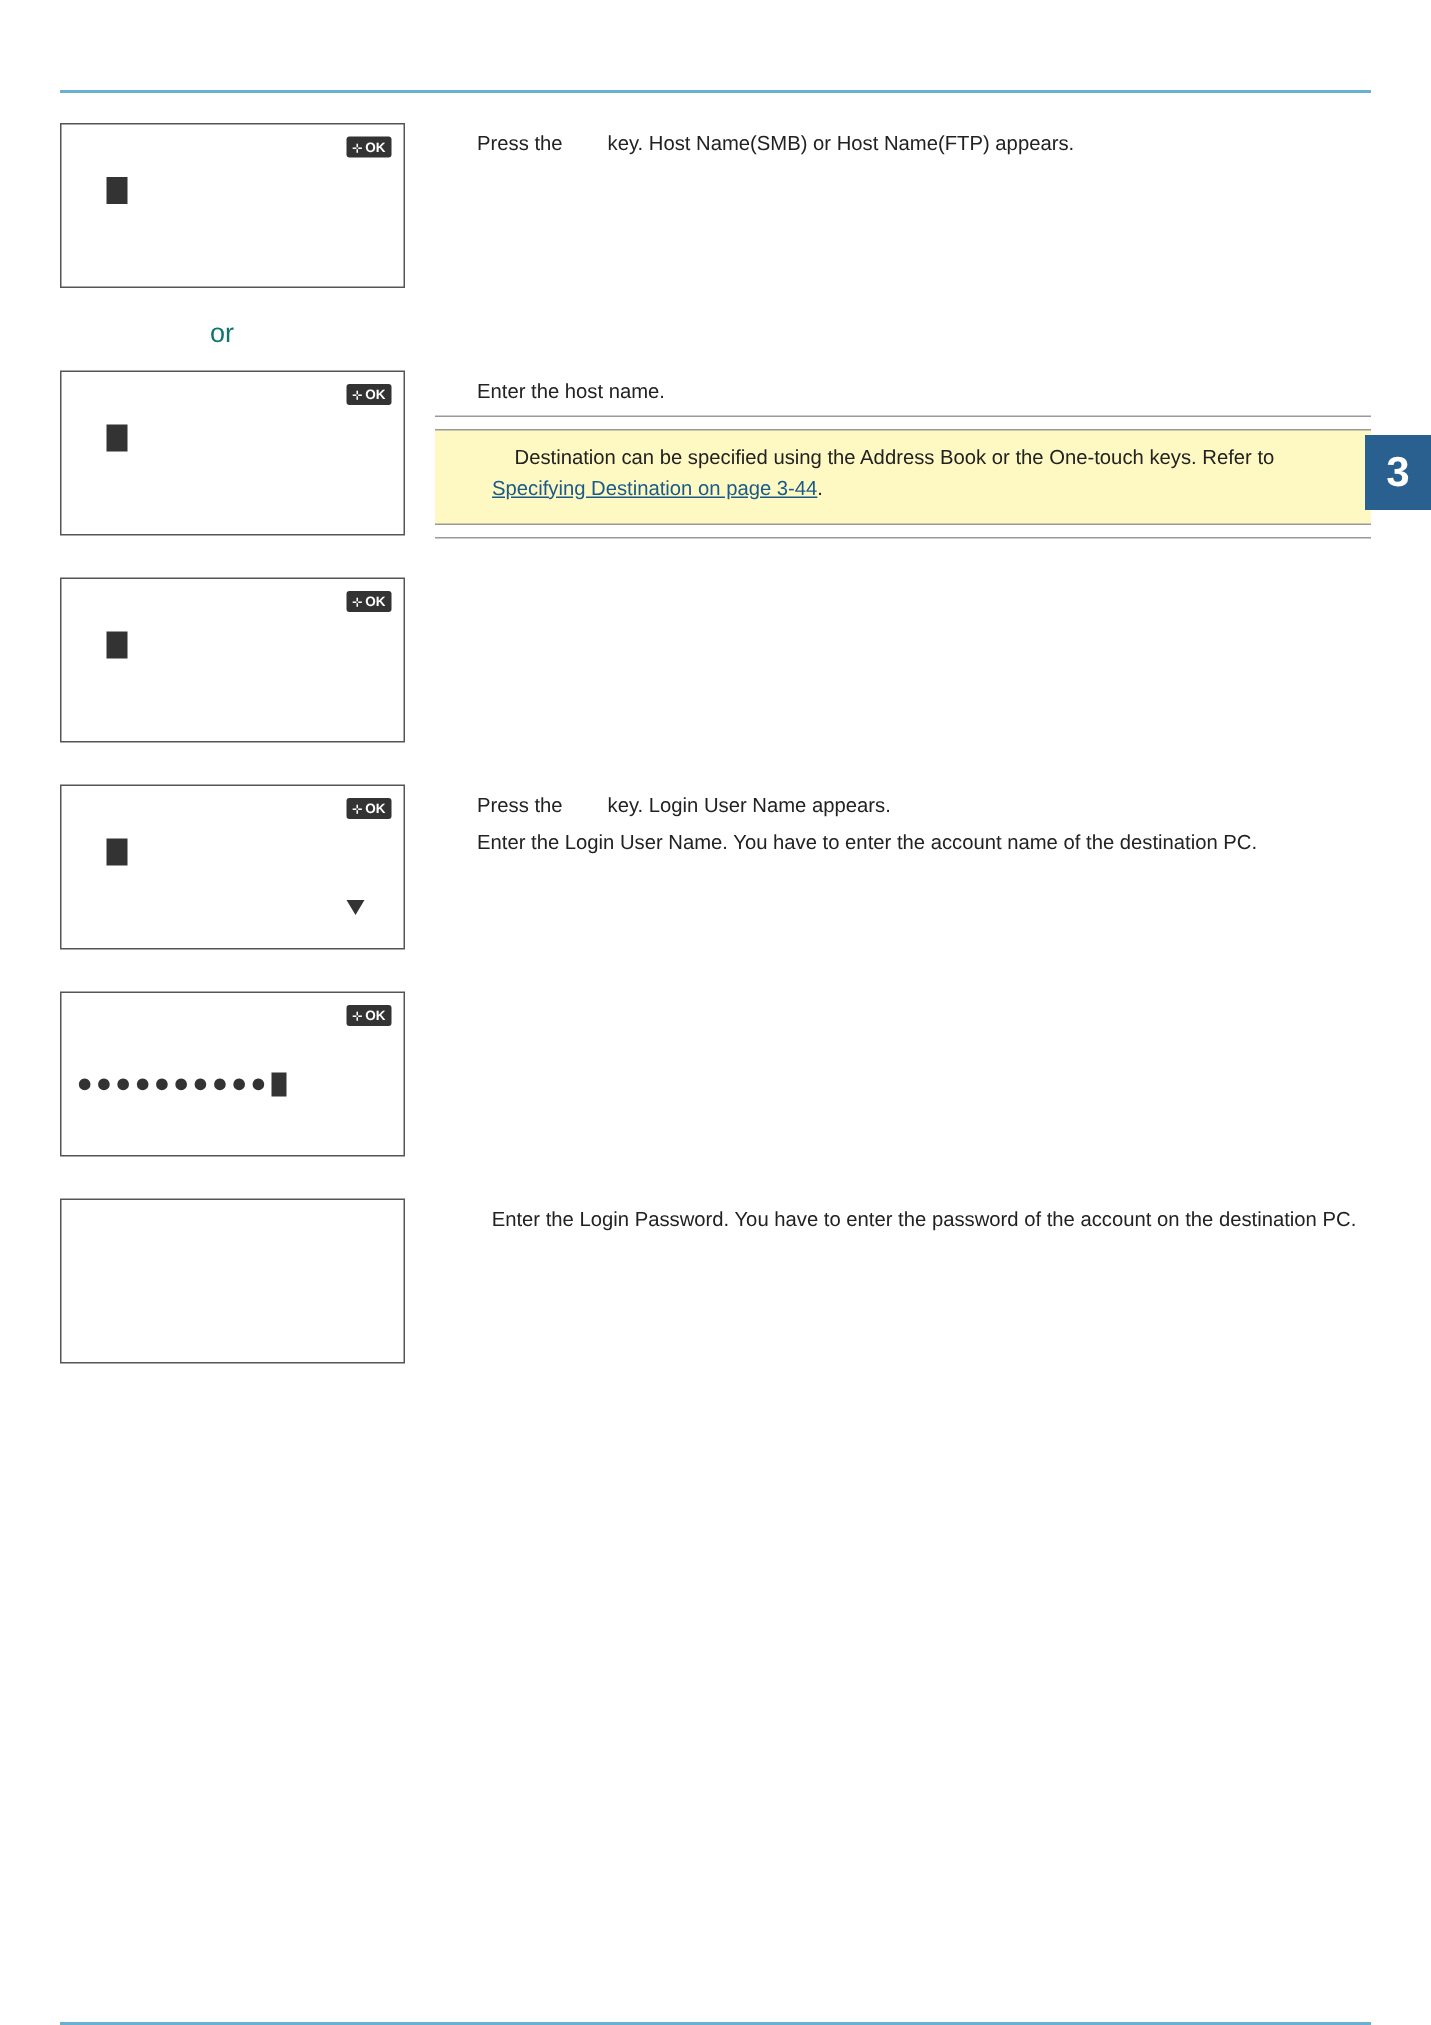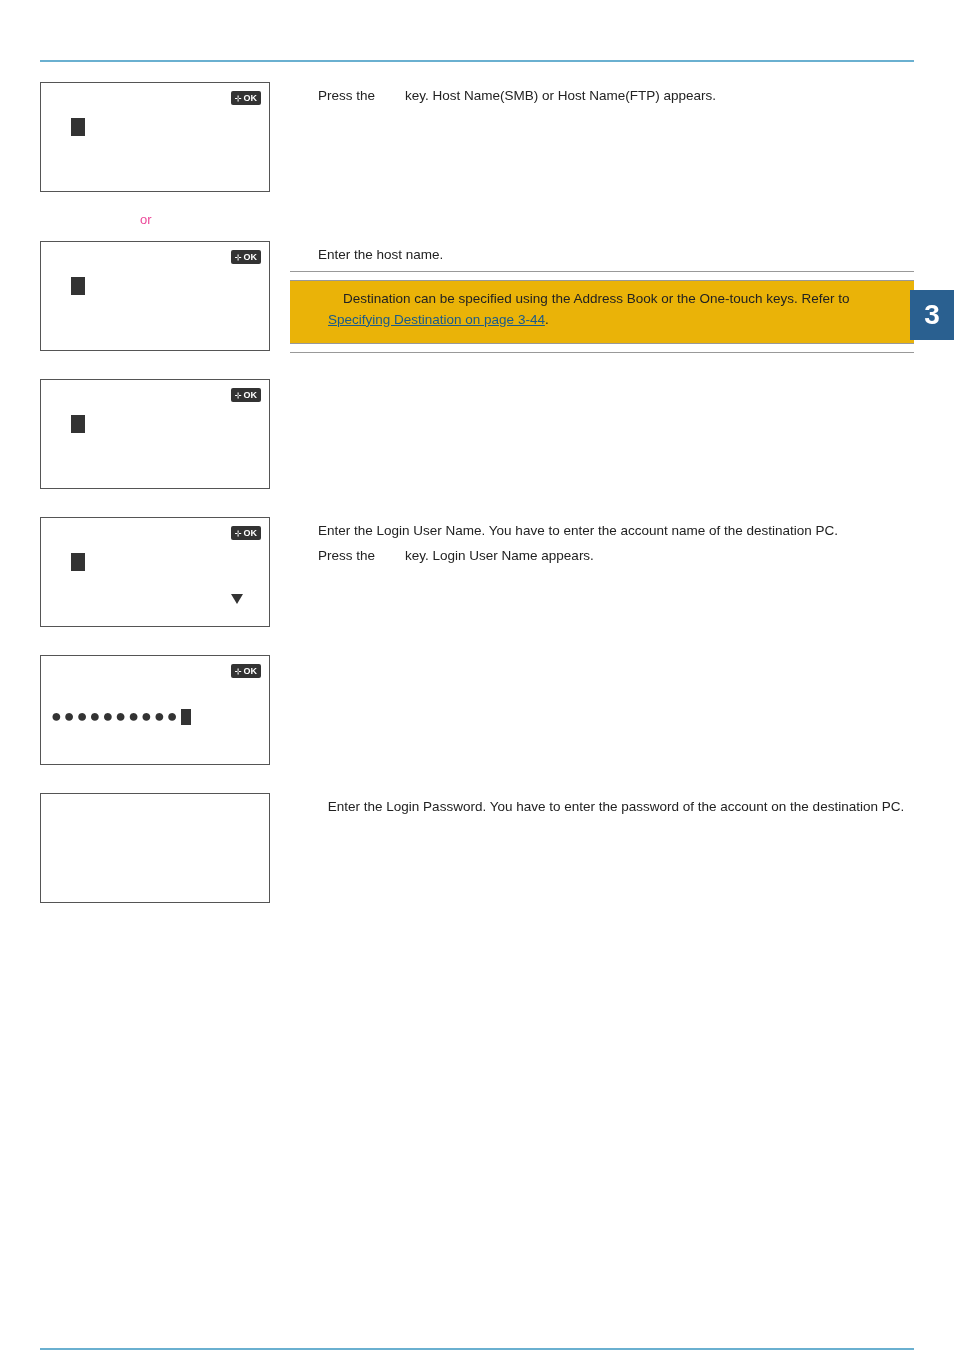--- a/index.html
+++ b/index.html
@@ -84,31 +84,31 @@
     .screen-box .dots-row {
       position: absolute;
       left: 10px;
       top: 50px;
       font-size: 18px;
       letter-spacing: 2px;
       color: #333;
     }
 
     .or-label {
-      font-size: 13px;
-      color: #ec4899;
+      font-size: 18px;
+      color: #0f766e;
       margin: 20px 0 4px 100px;
     }
 
     .note-box {
       border-top: 1px solid #999;
       border-bottom: 1px solid #999;
       padding: 8px 10px;
       margin: 8px 0;
-      background: #eab308;
+      background: #fef9c3;
     }
 
     .note-box p {
       font-size: 13px;
       line-height: 1.5;
     }
 
     .link-text {
       color: #1a5a8a;
       text-decoration: underline;
@@ -228,22 +228,22 @@
           <div class="ok-btn">
             <span class="arrow-icon">⊹</span>
             <span>OK</span>
           </div>
           <div class="cursor-block"></div>
 
           <div style="position:absolute; right: 26px; bottom: 22px; width:0; height:0; border-left: 6px solid transparent; border-right: 6px solid transparent; border-top: 10px solid #333;"></div>
         </div>
       </div>
       <div class="right-text" style="padding-top: 14px;">
+        <p>Press the &nbsp;&nbsp;&nbsp;&nbsp;&nbsp;&nbsp; key. Login User Name appears.</p>
         <p>Enter the Login User Name. You have to enter the account name of the destination PC.</p>
-        <p>Press the &nbsp;&nbsp;&nbsp;&nbsp;&nbsp;&nbsp; key. Login User Name appears.</p>
       </div>
     </div>
 
     <div class="row-pair">
       <div class="left-box">
         <div class="screen-box" style="margin-top: 10px;">
           <div class="ok-btn">
             <span class="arrow-icon">⊹</span>
             <span>OK</span>
           </div>

